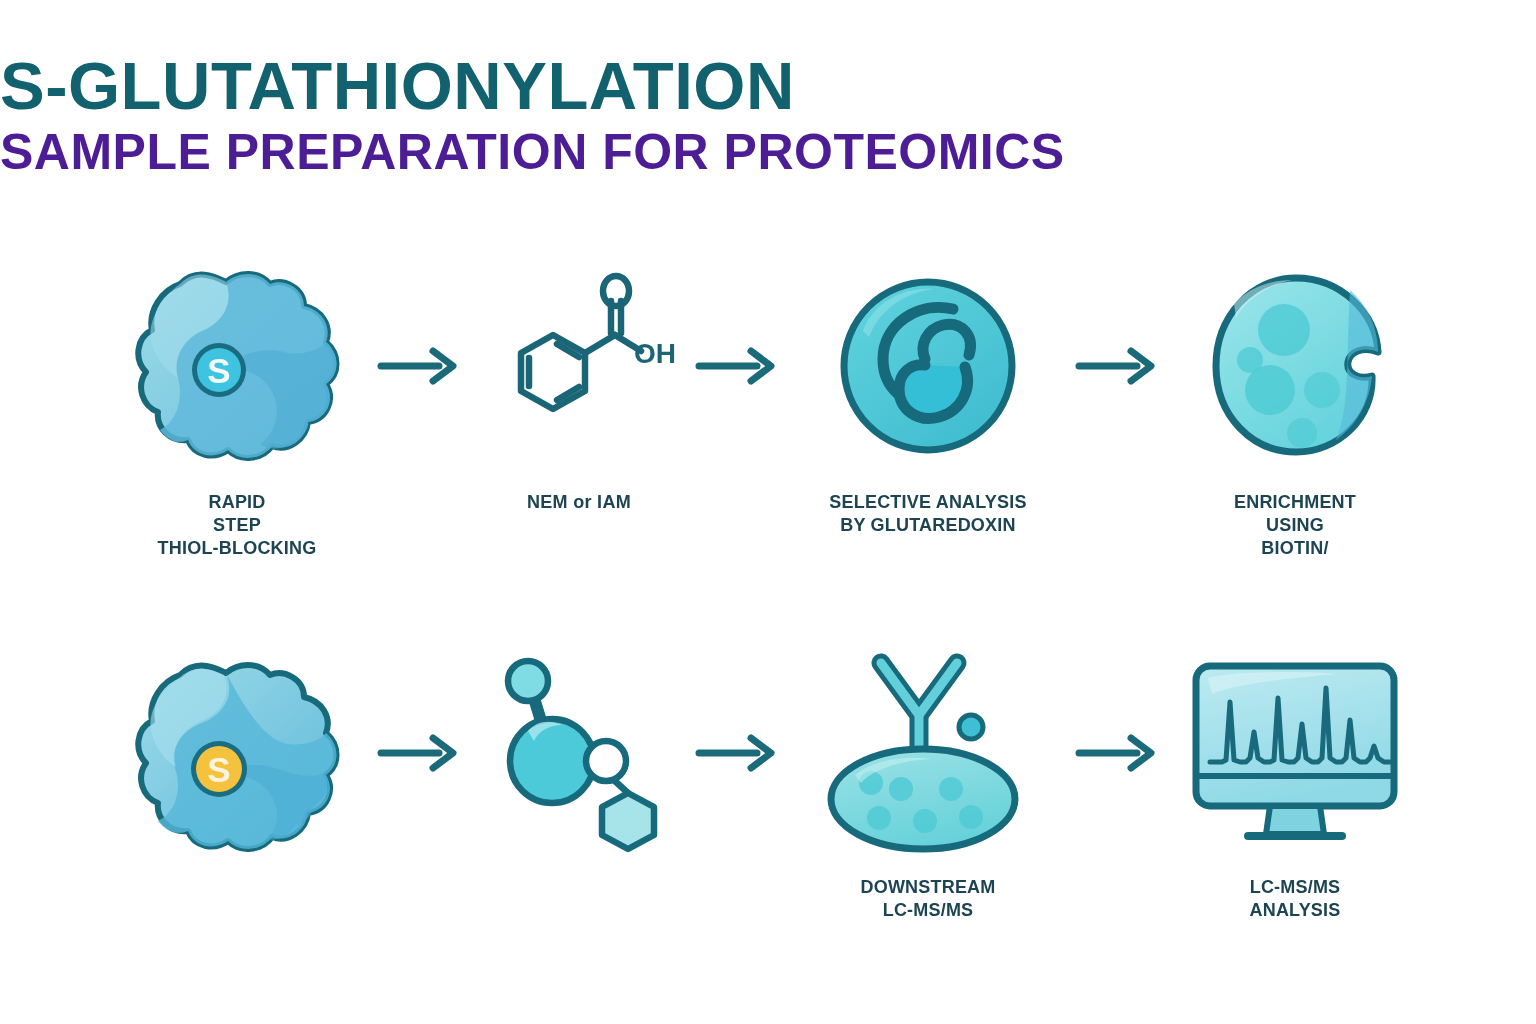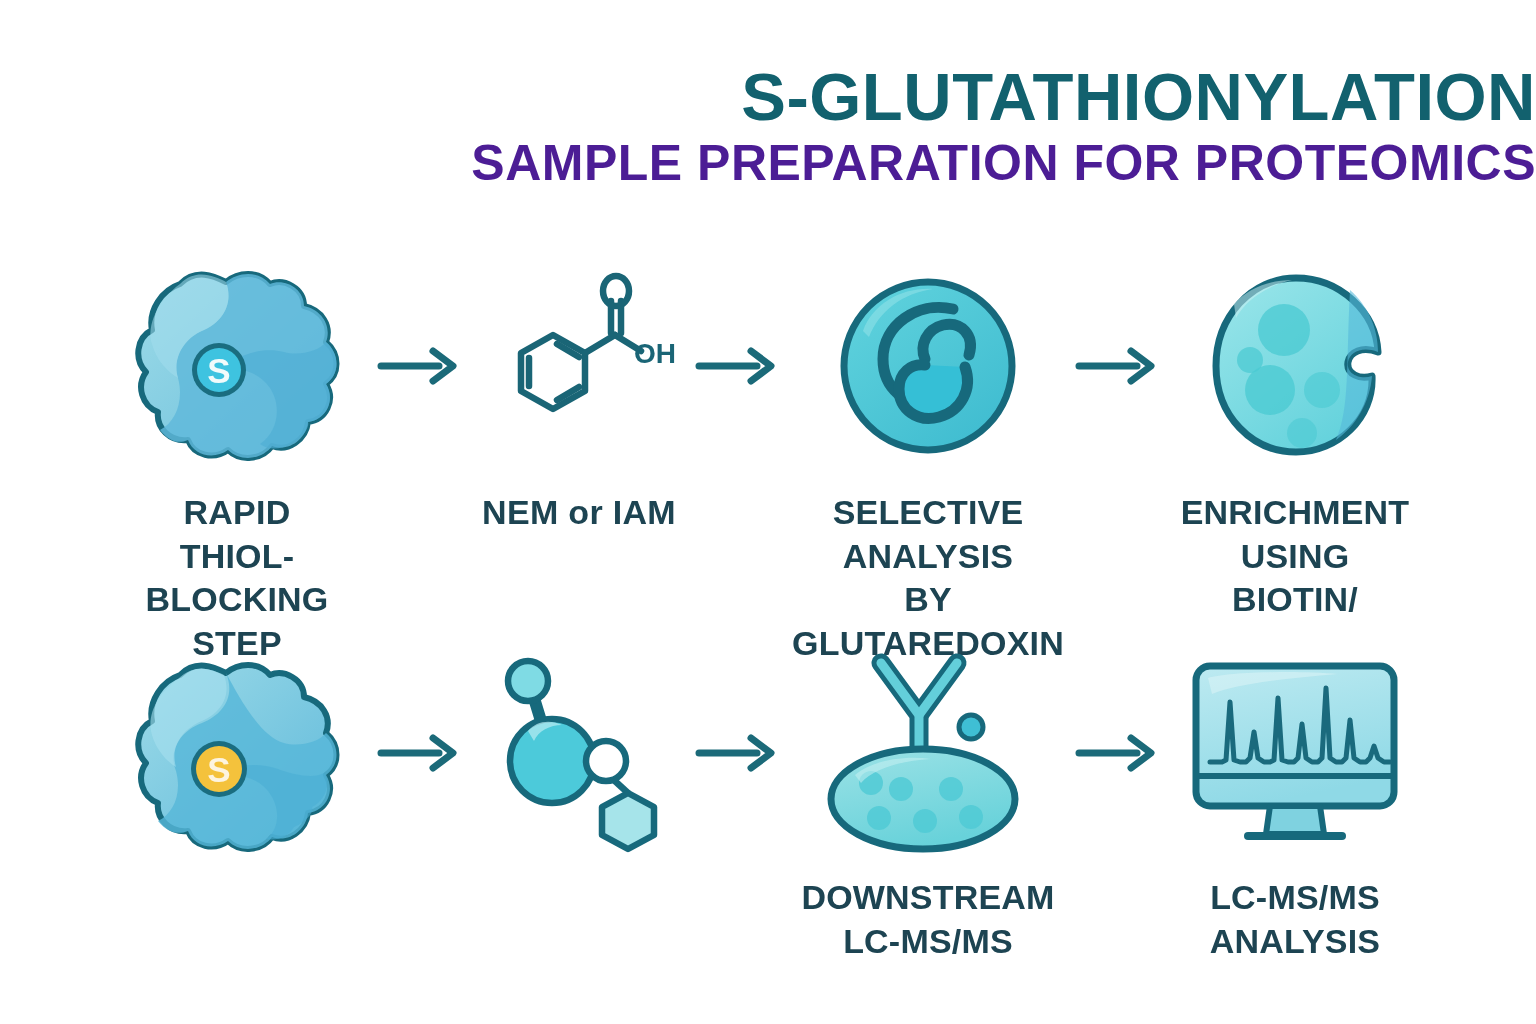--- a/index.html
+++ b/index.html
@@ -11,24 +11,24 @@
     height: 1024px;
     background: #ffffff;
     font-family: "Liberation Sans", sans-serif;
     overflow: hidden;
     position: relative;
   }
 
   
   .title-block {
     position: absolute;
-    top: 63px;
+    top: 52px;
     left: 0;
     width: 1536px;
-    text-align: right;
+    text-align: left;
   }
   .title-main {
     font-size: 67px;
     font-weight: bold;
     color: #12616e;
     letter-spacing: 0.5px;
     line-height: 1.02;
     white-space: nowrap;
   }
   .title-sub {
@@ -59,21 +59,21 @@
     height: 215px;
     display: flex;
     align-items: center;
     justify-content: center;
   }
   #row-2 .icon-area { height: 210px; }
 
   .step-label {
     margin-top: 18px;
     text-align: center;
-    font-size: 34px;
+    font-size: 18px;
     font-weight: bold;
     color: #1d4452;
     line-height: 1.28;
     letter-spacing: 0.2px;
   }
   .step-label.mixed { letter-spacing: 0.3px; }
 
   .arrow-area {
     height: 215px;
     display: flex;
@@ -137,22 +137,22 @@
                  C28 66 40 40 62 24 Z" fill="#a3dded" opacity="0.55"></path>
         <g>
           <circle cx="101" cy="110" r="27" fill="#1a6d80"></circle>
           <circle cx="101" cy="110" r="22" fill="#3ec3e0"></circle>
           <text x="101" y="123" text-anchor="middle" font-family="Liberation Sans, sans-serif" font-size="35" font-weight="bold" fill="#f2fbfb">S</text>
         </g>
       </svg>
     </div>
     <div class="step-label">
       <div>RAPID</div>
+      <div>STEP</div>
       <div>THIOL-BLOCKING</div>
-      <div>STEP</div>
     </div>
   </div>
 
   <div class="arrow-area w-arrow">
     <svg width="86" height="36" viewBox="0 0 86 36">
       <line x1="4" y1="18" x2="62" y2="18" stroke="#1b6a79" stroke-width="7" stroke-linecap="round"></line>
       <polyline points="56,3 76,18 56,33" fill="none" stroke="#1b6a79" stroke-width="7" stroke-linecap="round" stroke-linejoin="round"></polyline>
     </svg>
   </div>
 

